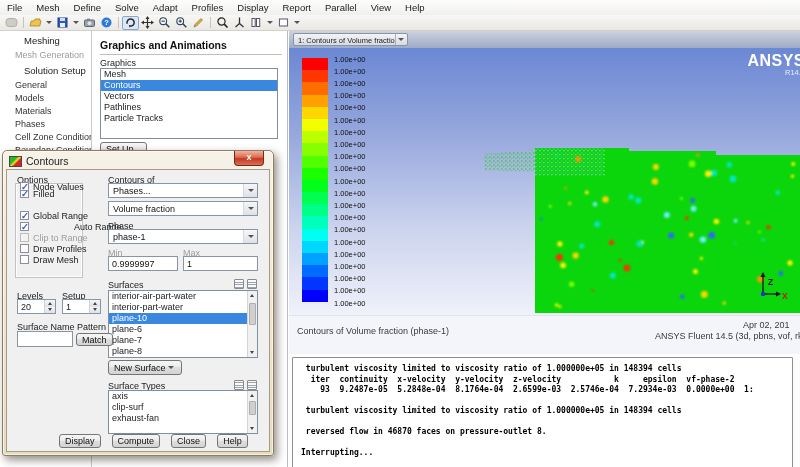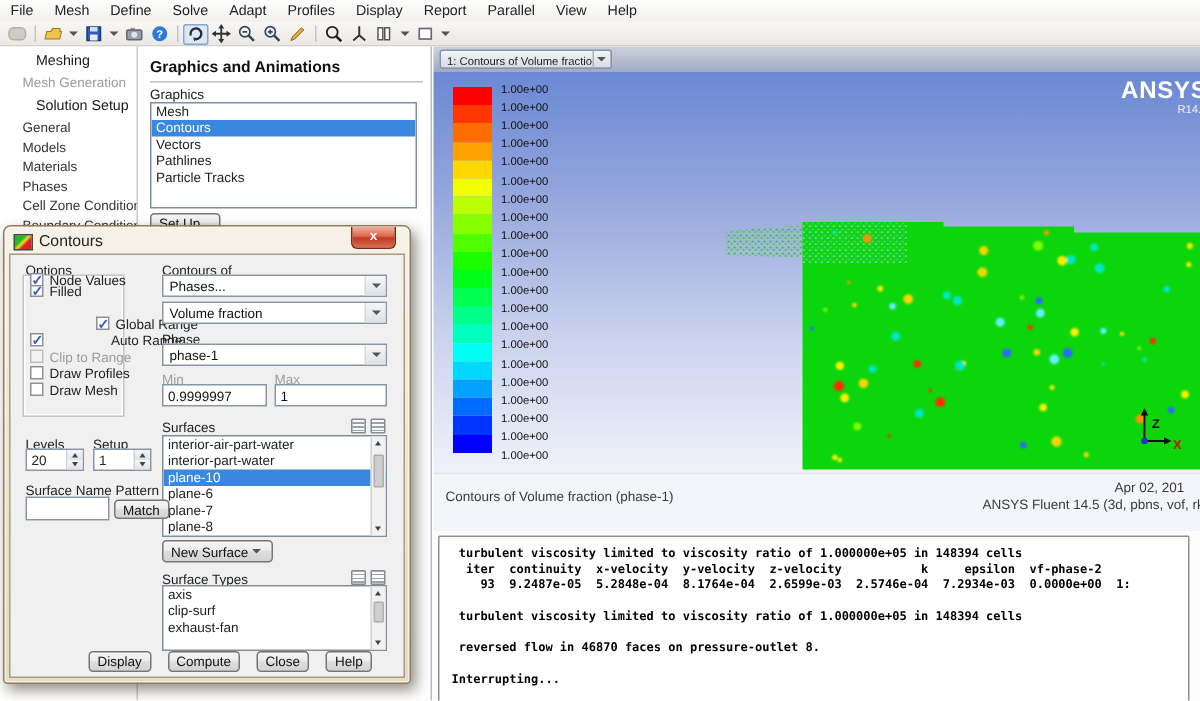--- a/index.html
+++ b/index.html
@@ -442,21 +442,21 @@
     <div id="cbhost">
 
     <div class="cb checked" style="left: 13px; top: 19px;">
           <span class="box"></span>
           <span>Filled</span>
         </div>
         <div class="cb checked" style="left: 13px; top: 12px;">
           <span class="box"></span>
           <span>Node Values</span>
         </div>
-        <div class="cb checked" style="left: 13px; top: 41px; margin-left: 44px;">
+        <div class="cb checked" style="left: 13px; top: 41px;">
           <span class="box"></span>
           <span>Global Range</span>
         </div>
         <div class="cb checked" style="left: 13px; top: 52px; gap: 45px;">
           <span class="box"></span>
           <span>Auto Range</span>
         </div>
         <div class="cb disabled" style="left: 13px; top: 63px;">
           <span class="box"></span>
           <span>Clip to Range</span>

